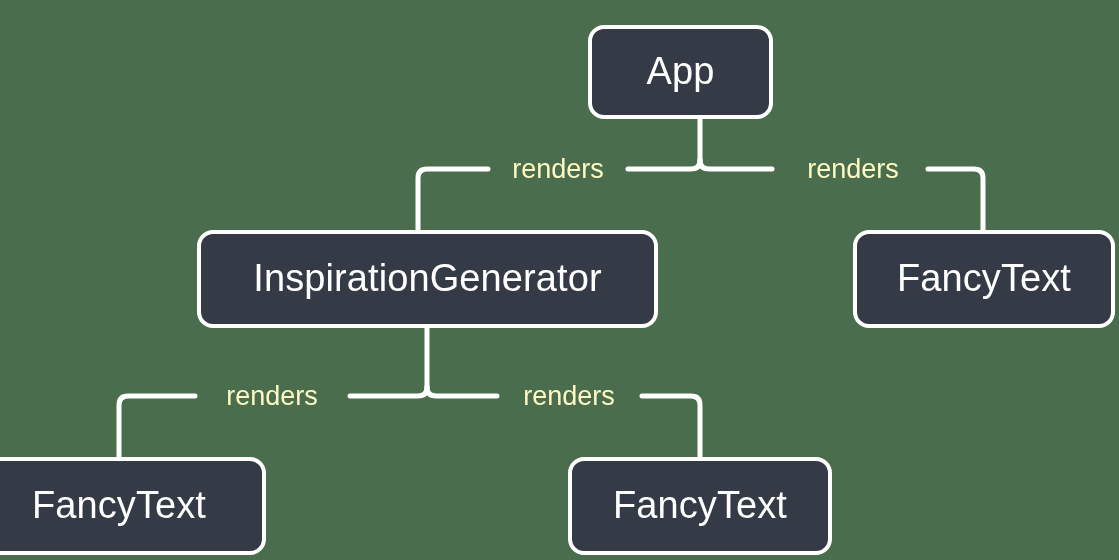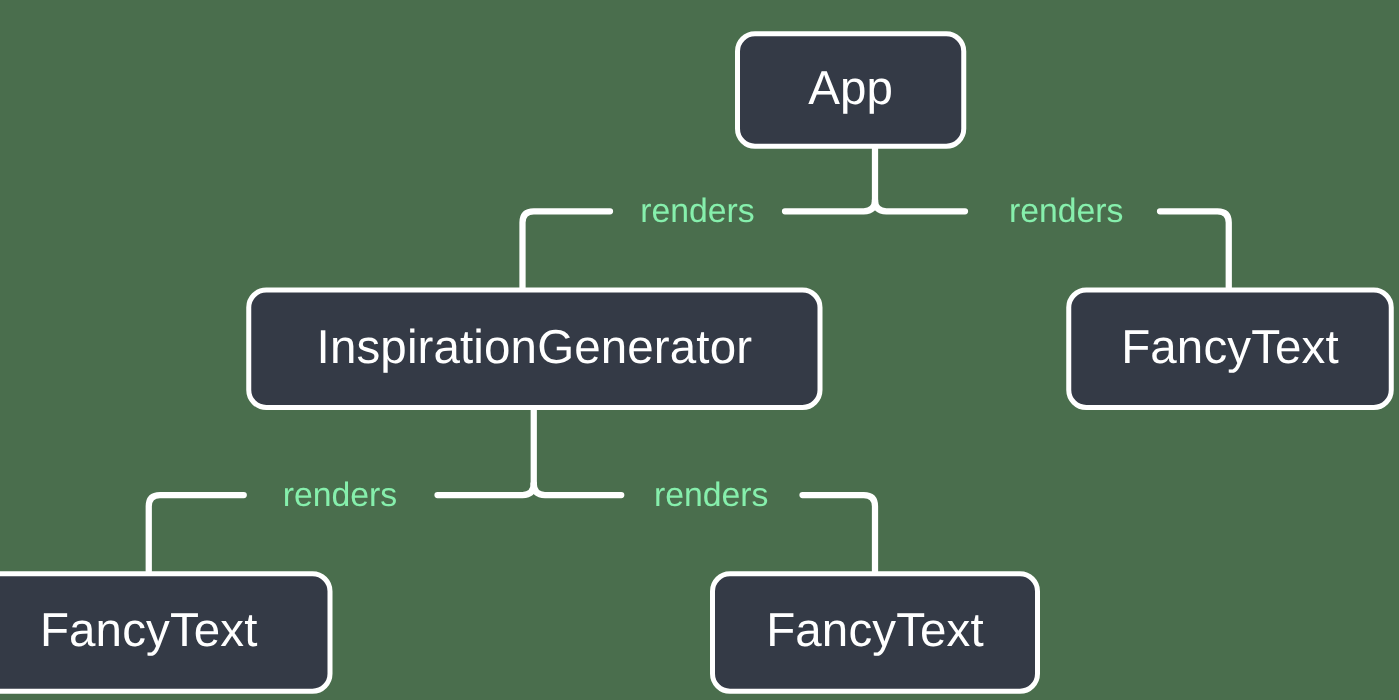--- a/index.html
+++ b/index.html
@@ -48,21 +48,21 @@
   }
   
   #node-app        { left: 588px; top: 5px;   width: 185px; height: 94px; margin-top: 20px; }
   #node-inspgen    { left: 197px; top: 230px; width: 461px; height: 98px; text-align: center; }
   #node-fancy-r    { left: 853px; top: 230px; width: 262px; height: 98px; }
   #node-fancy-bl   { left: -28px; top: 457px; width: 294px; height: 98px; }
   #node-copyright  { left: 568px; top: 457px; width: 264px; height: 98px; }
 
   .edge-label {
     position: absolute;
-    color: #86efac;
+    color: #fef9c3;
     font-size: 27px;
     font-weight: 400;
     line-height: 1;
     white-space: nowrap;
     transform: translate(-50%, -50%);
   }
   #label-app-inspgen   { left: 558px; top: 169px; }
   #label-app-fancy     { left: 853px; top: 169px; }
   #label-ig-fancy      { left: 272px; top: 396px; }
   #label-ig-copyright  { left: 569px; top: 396px; }

